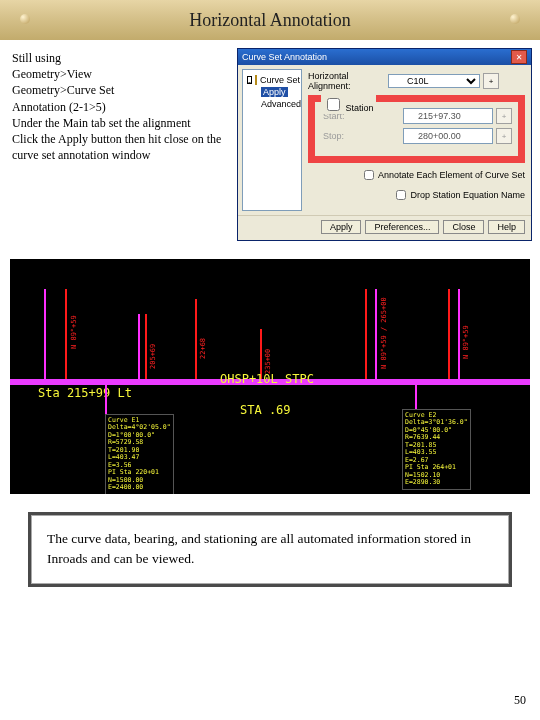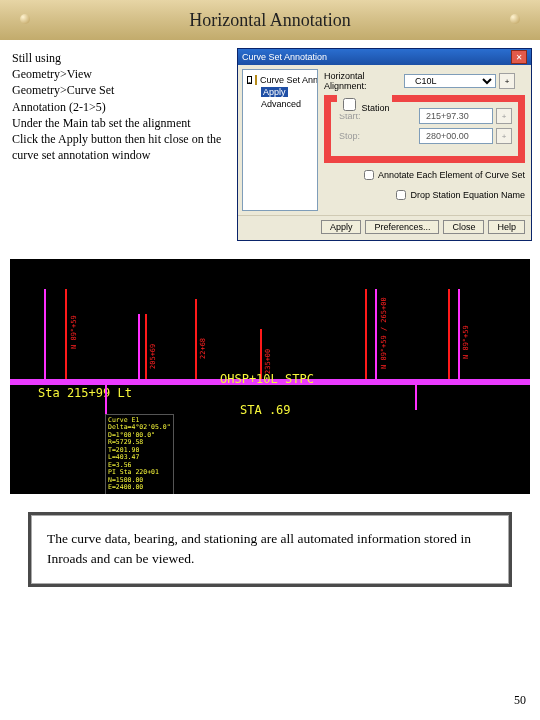--- a/index.html
+++ b/index.html
@@ -109,21 +109,21 @@
     display: flex;
     align-items: center;
     margin-bottom: 4px;
   }
   .row label { width: 80px; font-size: 9px; }
   .row select, .row input[type="text"] {
     border: 1px solid #7f9db9;
     background: #fff;
     font-size: 9px;
     height: 14px;
-    padding: 0 6px;
+    padding: 0 14px;
   }
   .row select { width: 92px; }
   .fieldset {
     border: 7px solid #ef4444;
     padding: 6px 6px 8px 8px;
     position: relative;
   }
   .fieldset .legend {
     position: absolute;
     top: -7px; left: 6px;
@@ -341,19 +341,29 @@
   <div class="curve-block" style="left:95px; top:155px;">Curve E1
 Delta=4°02'05.0"
 D=1°00'00.0"
 R=5729.58
 T=201.90
 L=403.47
 E=3.56
 PI Sta 220+01
 N=1500.00
 E=2400.00</div>
+  <div class="curve-block" style="left:392px; top:150px;">Curve E2
+Delta=3°01'36.0"
+D=0°45'00.0"
+R=7639.44
+T=201.85
+L=403.55
+E=2.67
+PI Sta 264+01
+N=1502.10
+E=2890.30</div>
 </div>
 
 <div class="caption-box">
   <span>The curve data, bearing, and stationing are all automated information stored in Inroads and can be viewed.</span>
 </div>
 
 <div class="page-num">50</div>
 
 </body></html>

